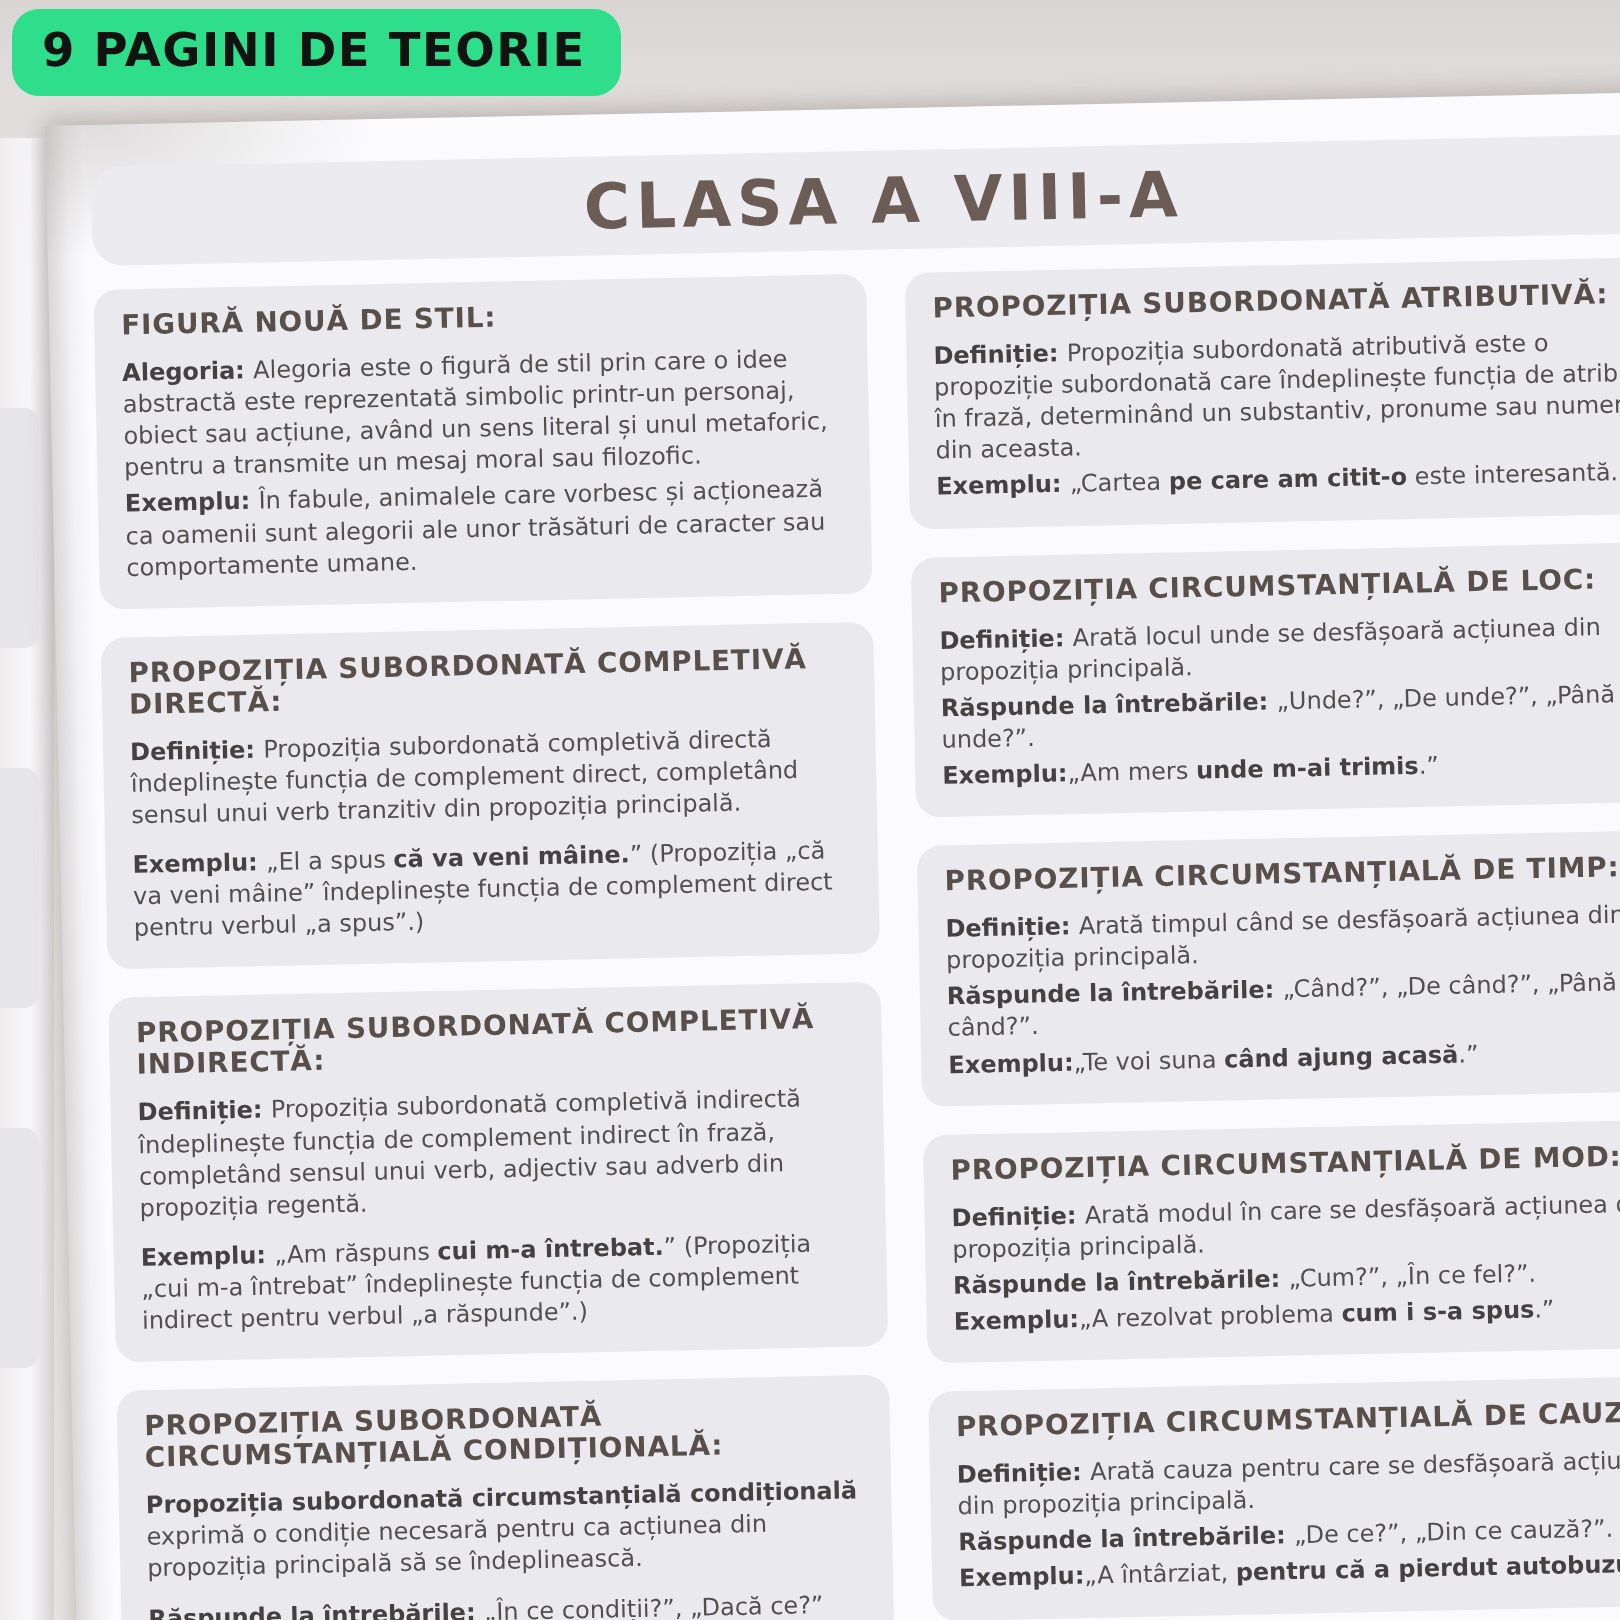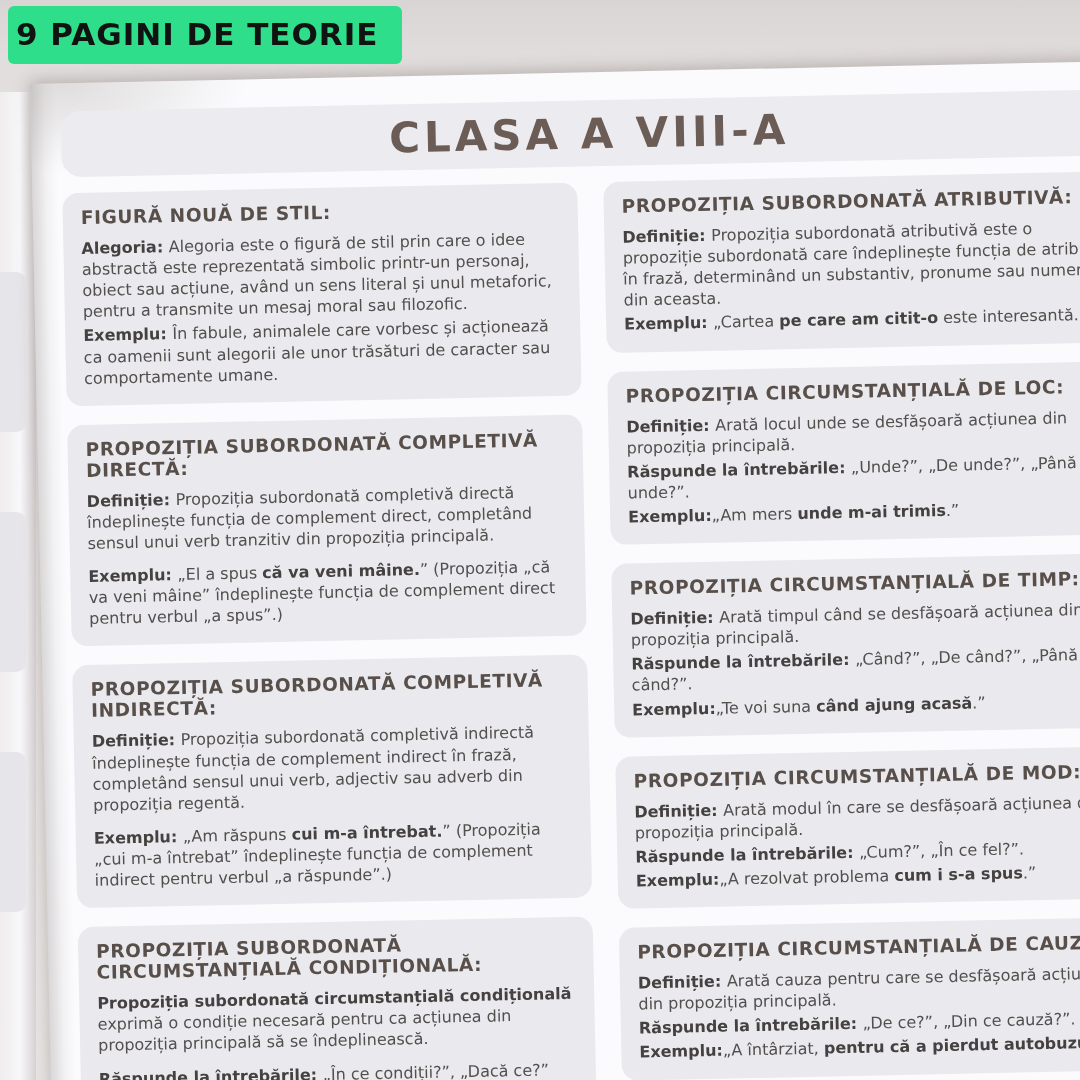--- a/index.html
+++ b/index.html
@@ -9,22 +9,22 @@
     font-family: "DejaVu Sans", "Liberation Sans", sans-serif;
     background: linear-gradient(180deg, #d9d5d4 0%, #e2dedd 6%, #e7e4e3 100%);
     position: relative;
   }
   
   .badge {
     position: absolute; top: 6px; left: 8px; z-index: 20;
     background: var(--badge-bg, #2ede8a);
     color: #101311;
     font-size: 31px; font-weight: 700; letter-spacing: 1px;
-    padding: 10px 24px 12px 8px;
-    border-radius: 6px;
+    padding: 10px 24px 12px 20px;
+    border-radius: 18px;
   }
   
   .edge-strip {
     position: absolute; left: 0; top: 92px; width: 36px; height: 988px;
     background: linear-gradient(90deg, #efedee 0%, #f8f7f9 55%, #d7d3d4 100%);
     z-index: 1;
   }
   .edge-strip .ghost-box {
     position: absolute; left: 0; width: 26px; height: 160px;
     background: #e6e5e9; border-radius: 0 10px 10px 0;

